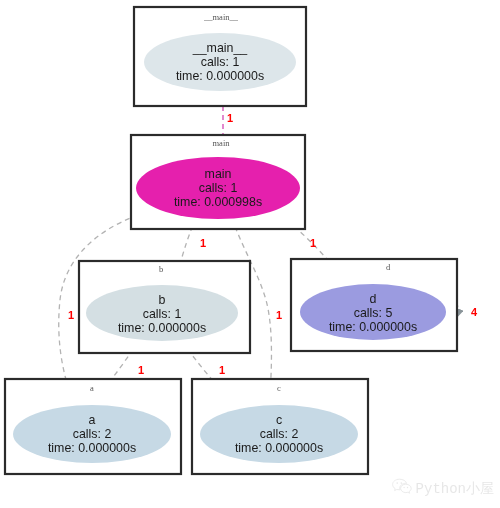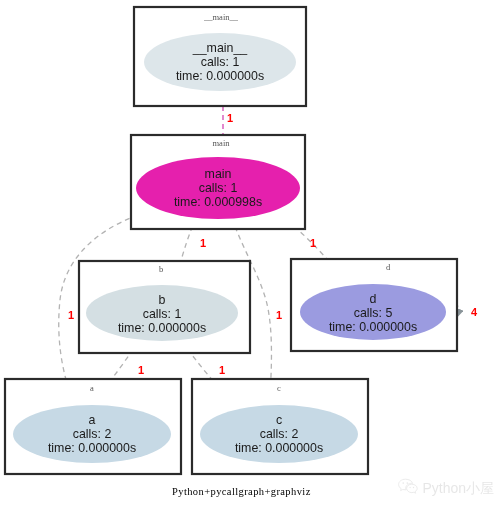--- a/index.html
+++ b/index.html
@@ -84,21 +84,21 @@
   #watermark {
     position: absolute;
     right: 6px;
     top: 478px;
     display: flex;
     align-items: center;
     gap: 4px;
     opacity: 0.5;
   }
   #watermark .wm-text {
-    font-family: Liberation Sans, sans-serif;
+    font-family: Liberation Mono, monospace;
     font-size: 14px;
     color: #cfcfcf;
     white-space: nowrap;
   }
 </style>
 </head>
 <body>
 
 <div id="graph-root">
 
@@ -200,21 +200,20 @@
     <g>
       <rect class="cluster-box" x="192" y="379" width="176" height="95"></rect>
       <text class="cluster-label" x="279" y="389">c</text>
       <ellipse class="node-ellipse" cx="279" cy="434" rx="79" ry="29" fill="#c6d9e5"></ellipse>
       <text class="node-text" x="279" y="421">c</text>
       <text class="node-text" x="279" y="435">calls: 2</text>
       <text class="node-text" x="279" y="449">time: 0.000000s</text>
     </g>
   </svg>
 
-  <div id="caption" class="caption-text">Python+pycallgraph+graphviz</div>
 
   <div id="watermark">
     <span>
       <svg width="20" height="17" viewBox="0 0 20 17" aria-hidden="true">
         <path d="M7.4,1.2 C3.6,1.2 0.6,3.6 0.6,6.5 C0.6,8.2 1.6,9.7 3.2,10.7 L2.6,12.6 L4.8,11.5
                  C5.6,11.7 6.5,11.8 7.4,11.8 C7.6,11.8 7.8,11.8 8,11.8 C7.8,11.3 7.7,10.8 7.7,10.3
                  C7.7,7.5 10.4,5.3 13.7,5.3 C14,5.3 14.3,5.3 14.6,5.4 C14,2.9 11,1.2 7.4,1.2 Z" fill="none" stroke="#d2d2d2" stroke-width="0.9"></path>
         <circle cx="5.2" cy="5.1" r="0.8" fill="#d2d2d2"></circle>
         <circle cx="9.3" cy="5.1" r="0.8" fill="#d2d2d2"></circle>
         <path d="M13.8,6.2 C10.9,6.2 8.6,8.1 8.6,10.4 C8.6,12.7 10.9,14.6 13.8,14.6

